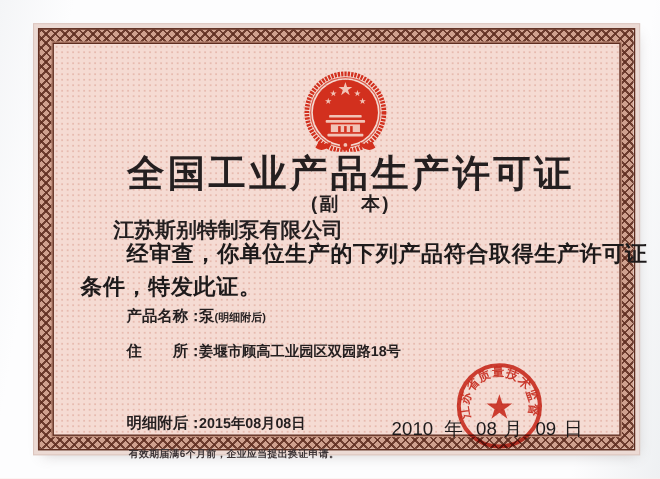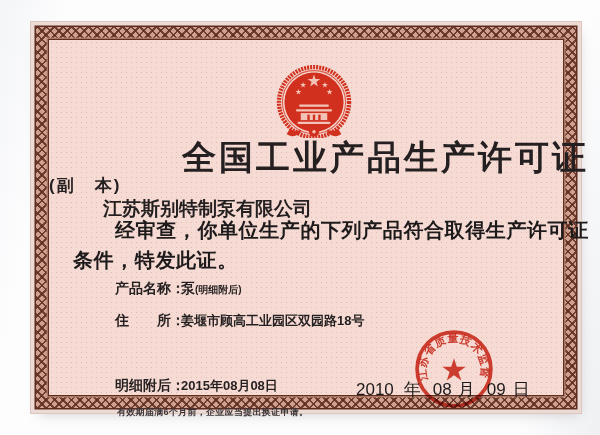--- a/index.html
+++ b/index.html
@@ -31,25 +31,25 @@
   }
   .paper{
     position:absolute;inset:13px;
     background-color:var(--paper);
     background-image:radial-gradient(circle, rgba(219,160,146,.55) .7px, rgba(0,0,0,0) 1px);
     background-size:5px 5px;
     box-shadow:0 0 0 1.2px var(--border-dark), 0 0 0 2.4px #bb8a77;
   }
   .emblem{position:absolute;left:226px;top:24px;width:78px;height:74px;}
   .title{
-    position:absolute;left:0;top:95px;width:540px;text-align:right;
+    position:absolute;left:0;top:95px;width:540px;text-align:center;
     font-size:34px;font-weight:bold;color:var(--ink);letter-spacing:3px;white-space:nowrap;
   }
   .subtitle{
-    position:absolute;left:0;top:134px;width:540px;text-align:left;
+    position:absolute;left:0;top:134px;width:540px;text-align:center;
     font-size:17px;font-weight:bold;color:var(--ink);letter-spacing:2px;
   }
   .company{position:absolute;left:54px;top:156px;font-size:19px;font-weight:bold;color:var(--ink);}
   .stmt1{position:absolute;left:66px;top:177px;font-size:20px;font-weight:bold;color:#1d1a1b;letter-spacing:.6px;white-space:nowrap;}
   .stmt2{position:absolute;left:24px;top:207px;font-size:20px;font-weight:bold;color:#1d1a1b;letter-spacing:.6px;}
   .row{position:absolute;left:66px;white-space:nowrap;color:var(--ink);}
   .row .lbl{display:inline-block;width:64px;font-size:14px;font-weight:bold;}
   .row .val{font-size:13px;font-weight:bold;margin-left:2px;}
   .r0{top:239px;}.r1{top:271px;}.r2{top:294px;}.r3{top:313px;}.r4{top:336px;}
   .r0 .val{font-size:14px;}

